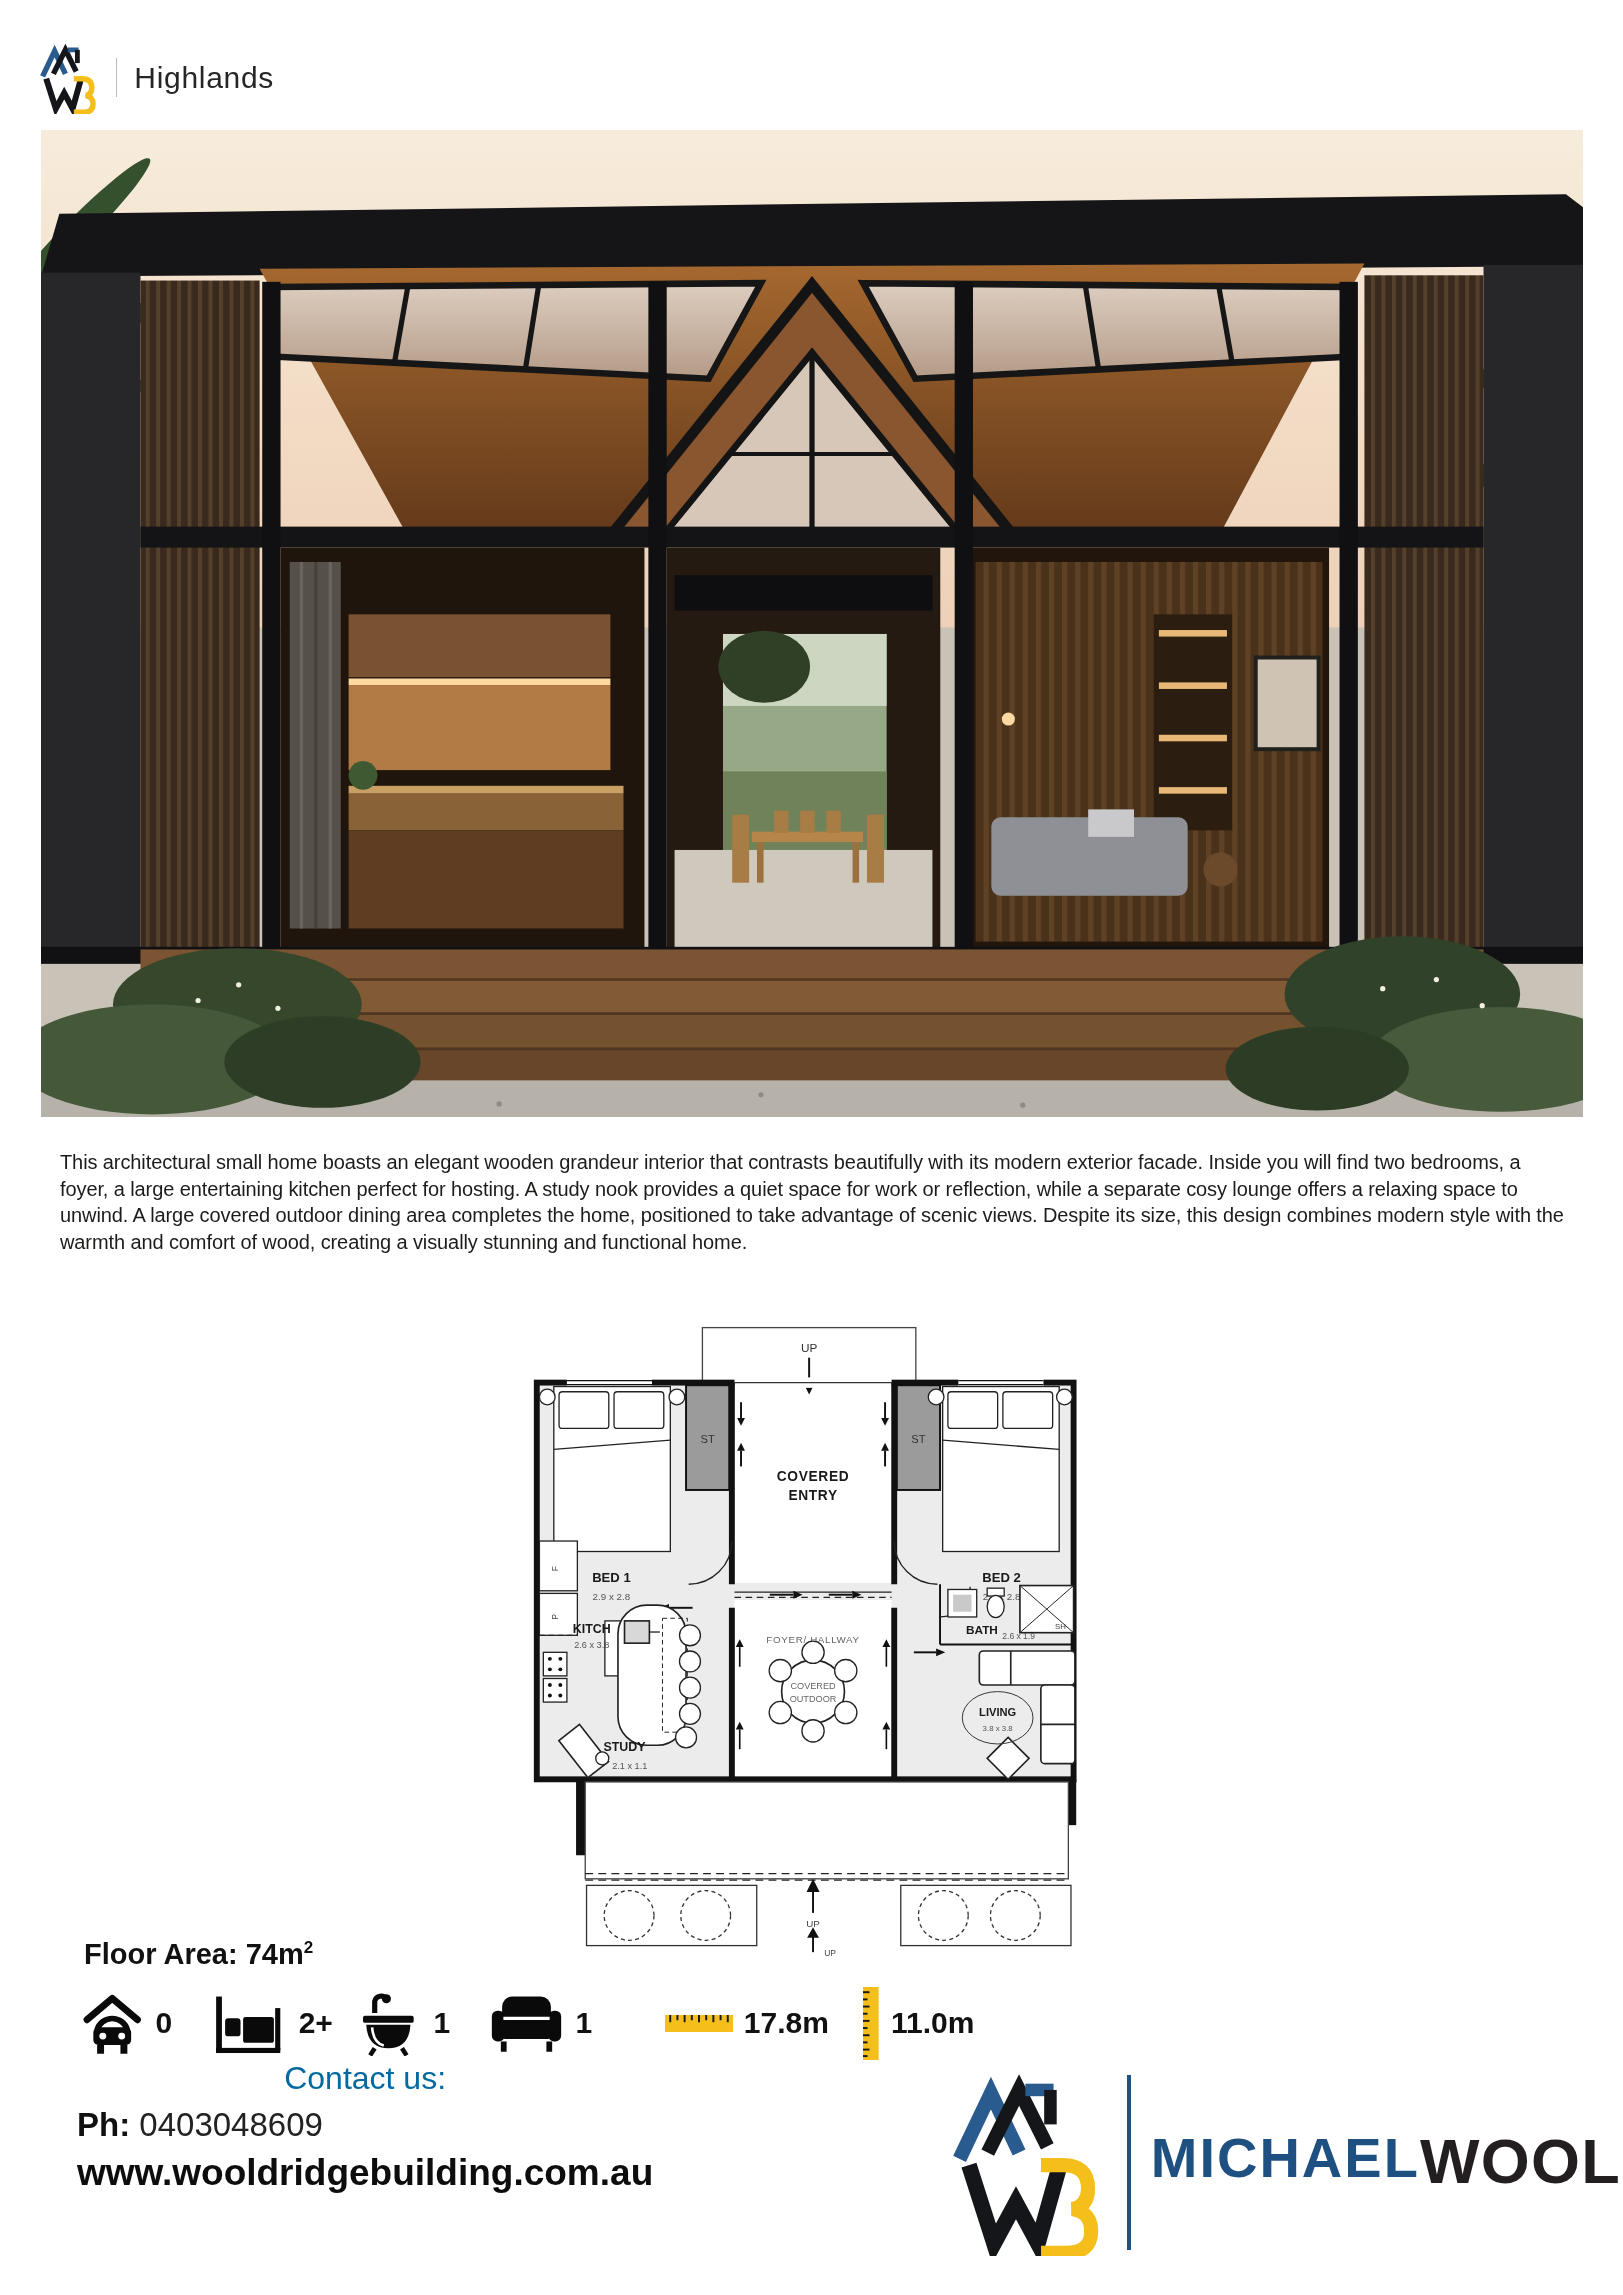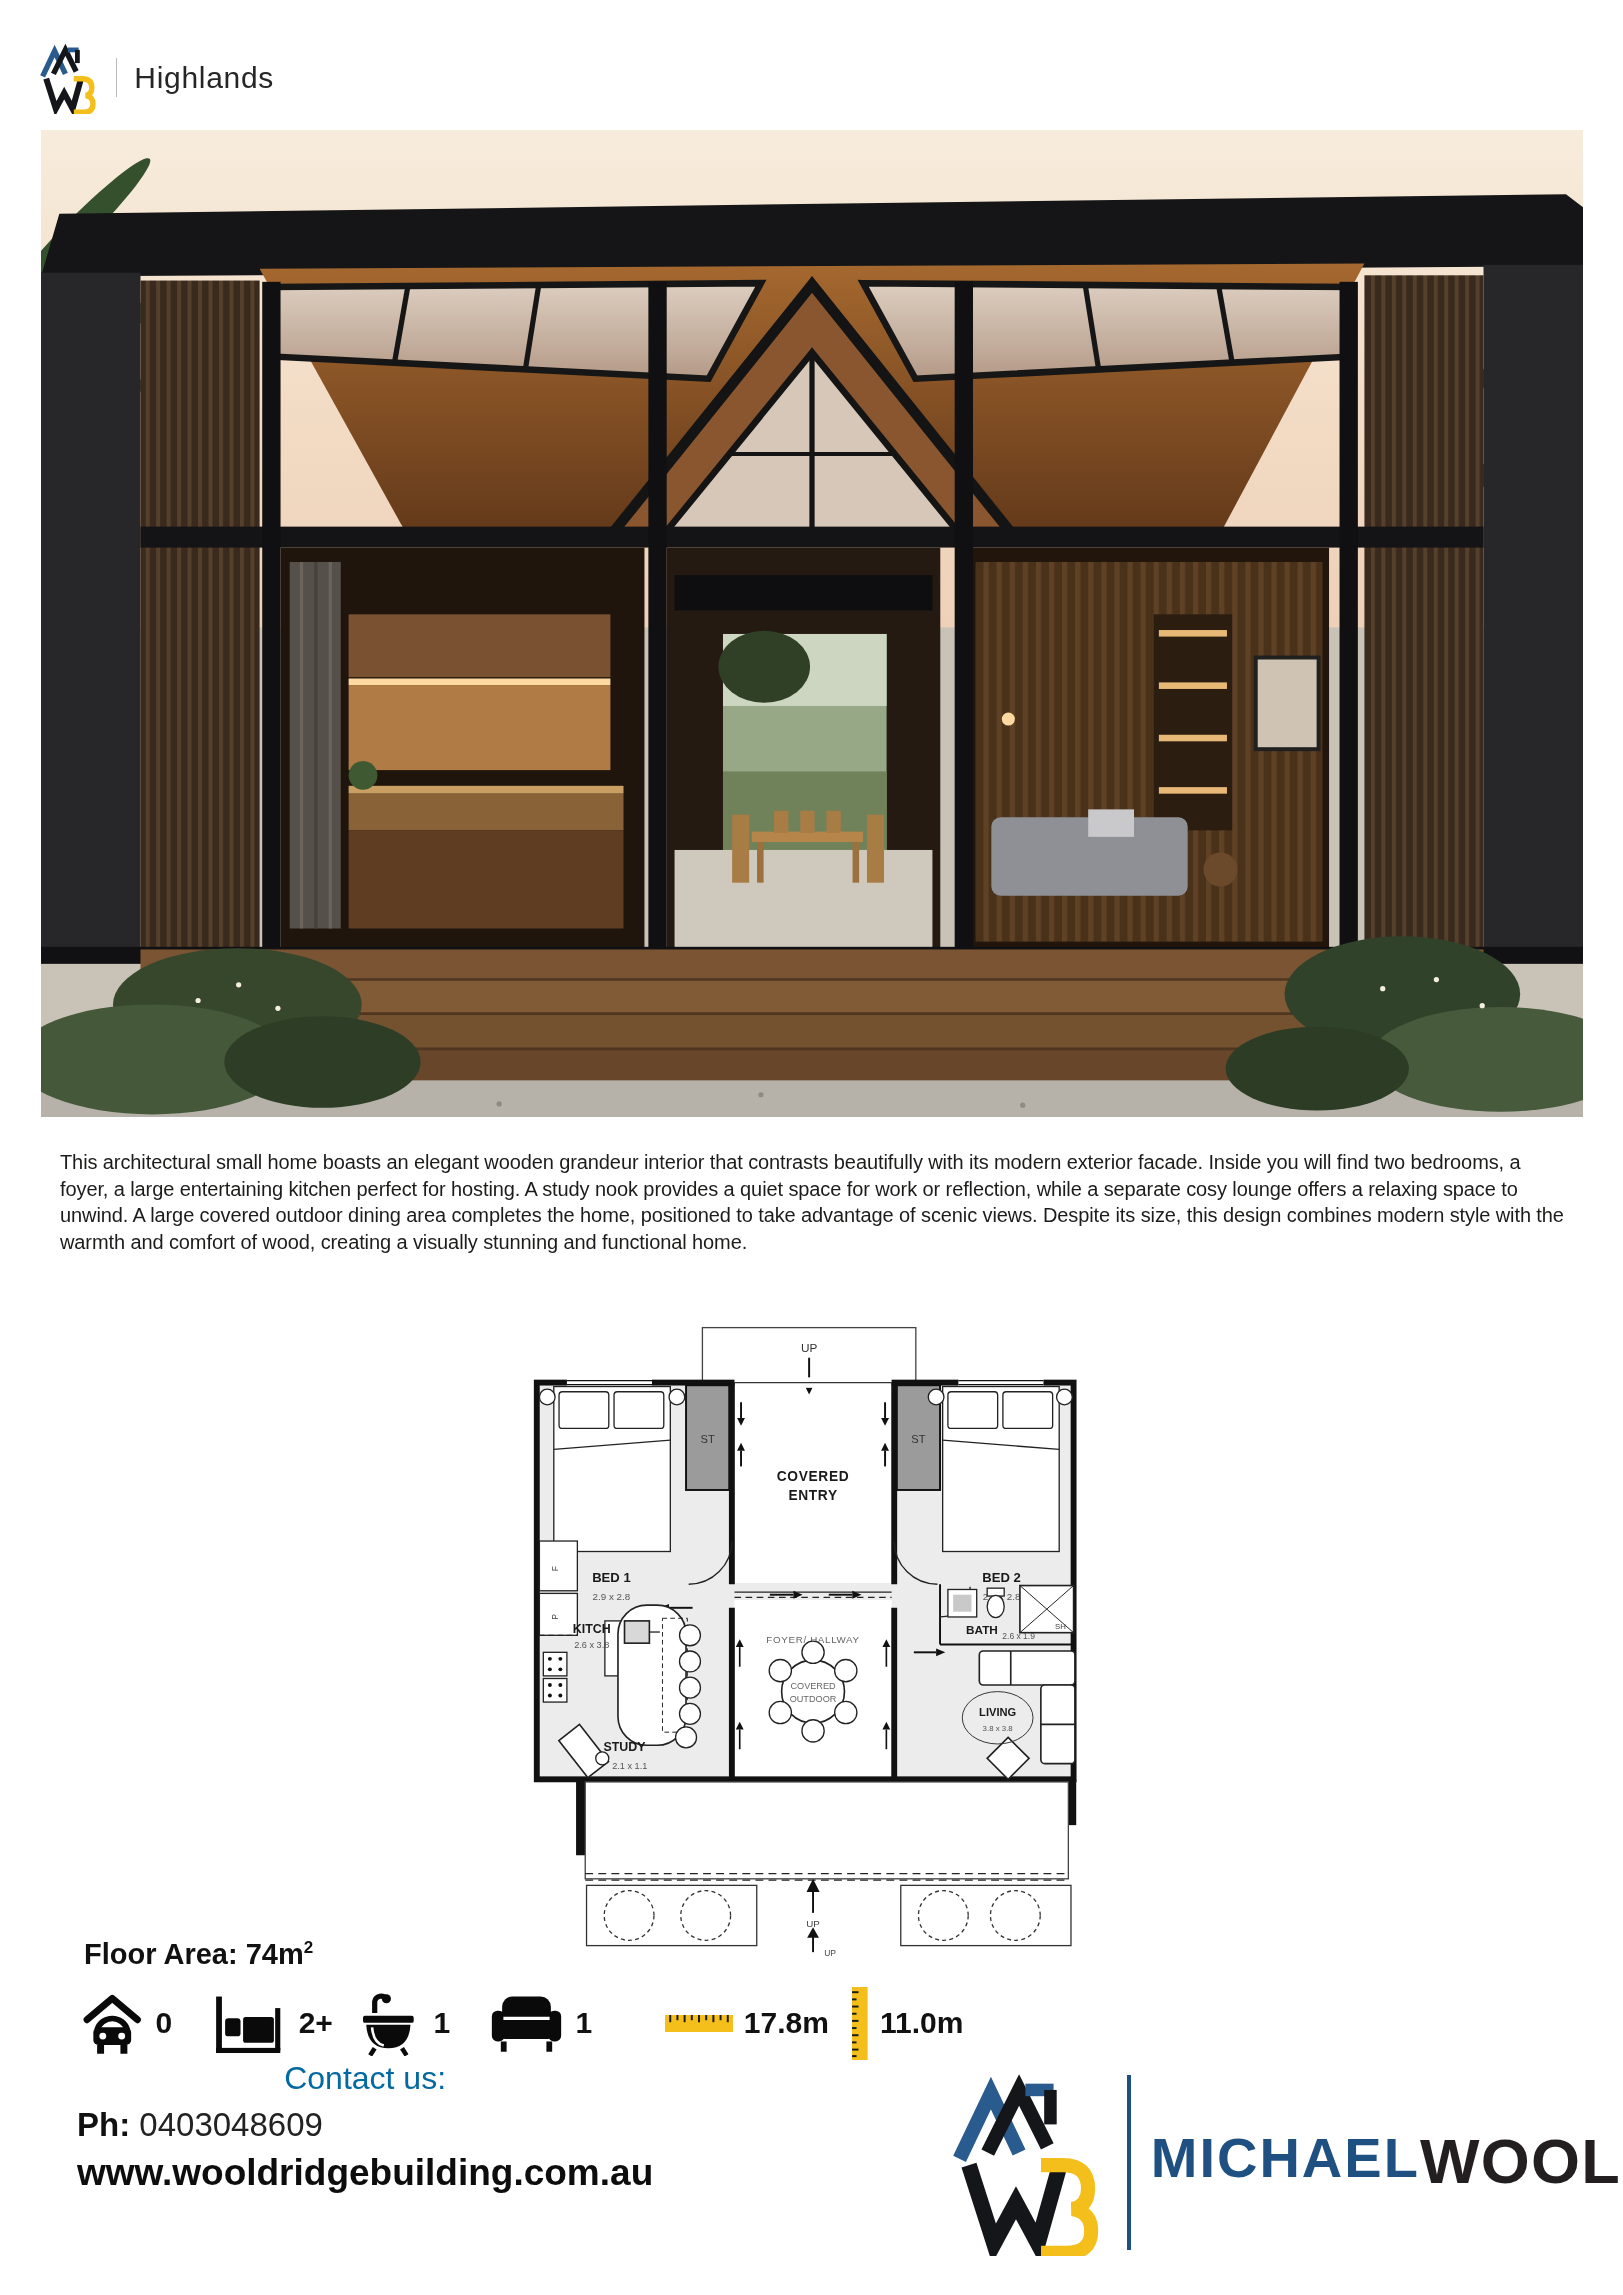--- a/index.html
+++ b/index.html
@@ -478,21 +478,21 @@
         <rect x="22" y="8" width="76" height="44" rx="16" fill="#0a0a0a"></rect>
         <rect x="6" y="30" width="20" height="48" rx="9" fill="#0a0a0a"></rect>
         <rect x="94" y="30" width="20" height="48" rx="9" fill="#0a0a0a"></rect>
         <rect x="22" y="44" width="76" height="30" rx="5" fill="#0a0a0a"></rect>
         <line x1="24" y1="42" x2="96" y2="42" stroke="#fff" stroke-width="5"></line>
         <rect x="20" y="78" width="9" height="16" fill="#0a0a0a"></rect>
           <rect x="91" y="78" width="9" height="16" fill="#0a0a0a"></rect>
       </svg>
       <span class="stat-value">1</span>
     </div>
-    <div class="stat" style="margin-right:21px;">
+    <div class="stat" style="margin-right:32px;">
       <svg width="68" height="29" viewBox="0 0 104 44">
         <rect x="0" y="9" width="104" height="26" fill="#f4bf1a"></rect>
         <g stroke="#1a1a1a" stroke-width="3">
           <line x1="8" y1="9" x2="8" y2="20"></line>
             <line x1="19" y1="9" x2="19" y2="17"></line>
             <line x1="30" y1="9" x2="30" y2="20"></line>
           <line x1="41" y1="9" x2="41" y2="17"></line>
             <line x1="52" y1="9" x2="52" y2="20"></line>
             <line x1="63" y1="9" x2="63" y2="17"></line>
           <line x1="74" y1="9" x2="74" y2="20"></line>

